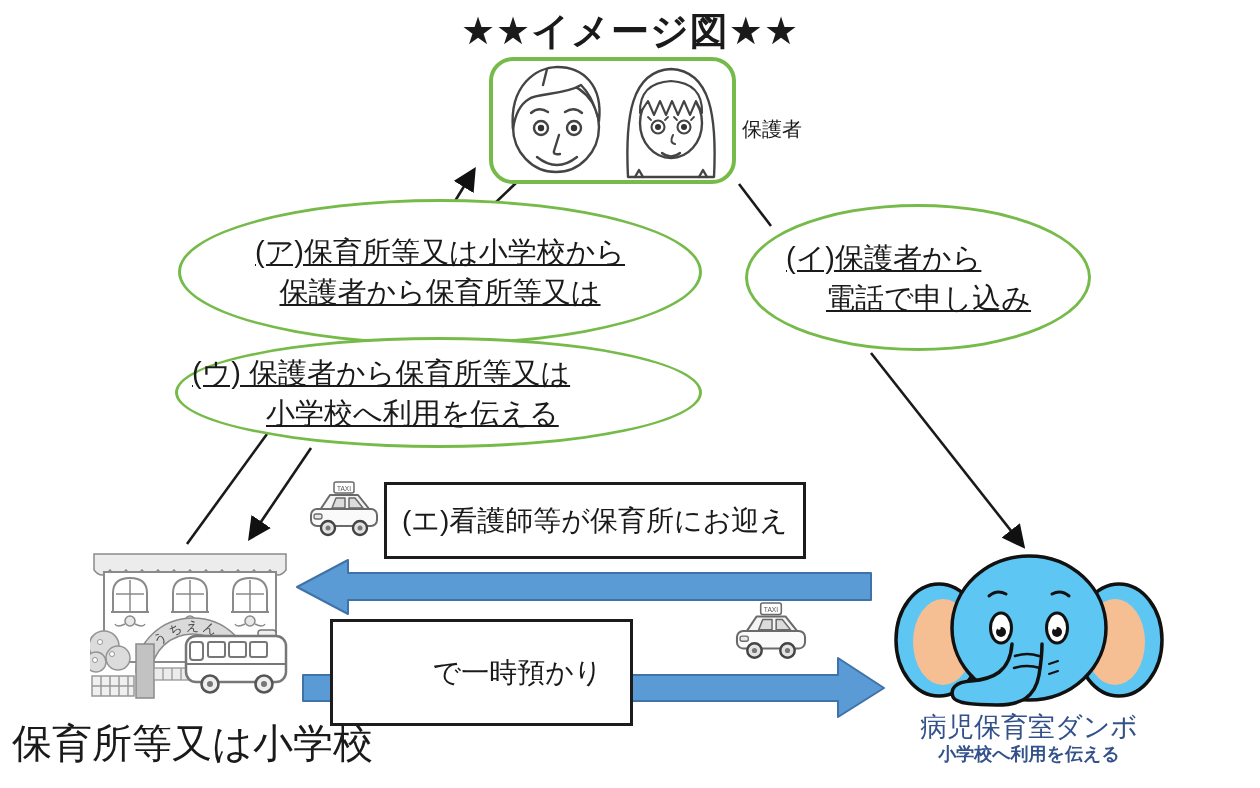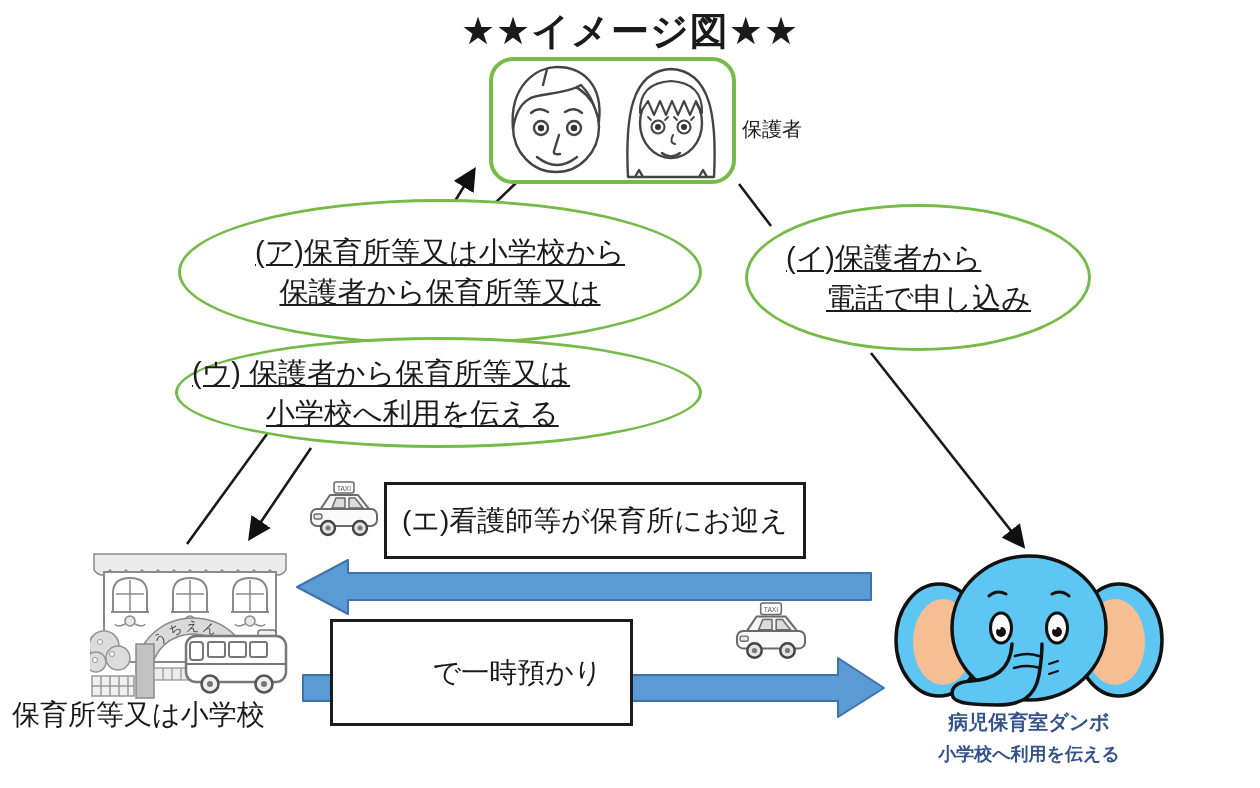--- a/index.html
+++ b/index.html
@@ -41,24 +41,24 @@
   .stepbox { border:3px solid #1c1c1c; background:#fff; box-sizing:border-box;
     z-index:4; display:flex; flex-direction:column; justify-content:center;
     font-size:28px; }
   .box-e { left:384px; top:482px; width:422px; height:77px; text-align:center; }
   .box-o { left:330px; top:619px; width:303px; height:107px; line-height:42px; }
   .box-o .l1 { text-align:center; }
   .box-o .l2 { text-align:center; transform:translateX(36px); }
 
   
   .nursery-art { left:90px; top:550px; width:200px; height:150px; z-index:2; }
-  .nursery-label { left:12px; top:696px; font-size:28px; z-index:2; }
+  .nursery-label { left:12px; top:716px; font-size:40px; z-index:2; }
   .elephant-art { left:893px; top:548px; width:272px; height:162px; z-index:2; }
   .clinic-name { left:893px; top:709px; width:272px; text-align:center;
-    font-size:20px; font-weight:700; color:#33518a; z-index:2; }
+    font-size:27px; font-weight:400; color:#33518a; z-index:2; }
   .clinic-sub  { left:893px; top:742px; width:272px; text-align:center;
     font-size:18px; font-weight:700; color:#33518a; z-index:2; }
 
   .taxi-1 { left:307px; top:477px; width:74px; height:70px; z-index:4; }
   .taxi-2 { left:727px; top:601px; width:88px; height:66px; z-index:4; }
   .taxi-1 svg,.taxi-2 svg,.nursery-art svg,.elephant-art svg { width:100%; height:100%; }
 </style>
 </head>
 <body>
 

